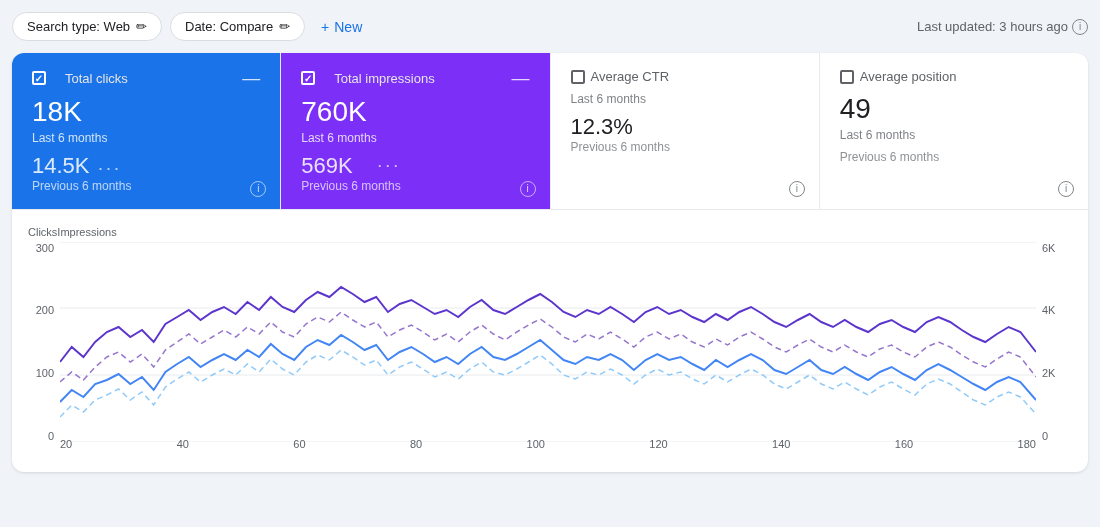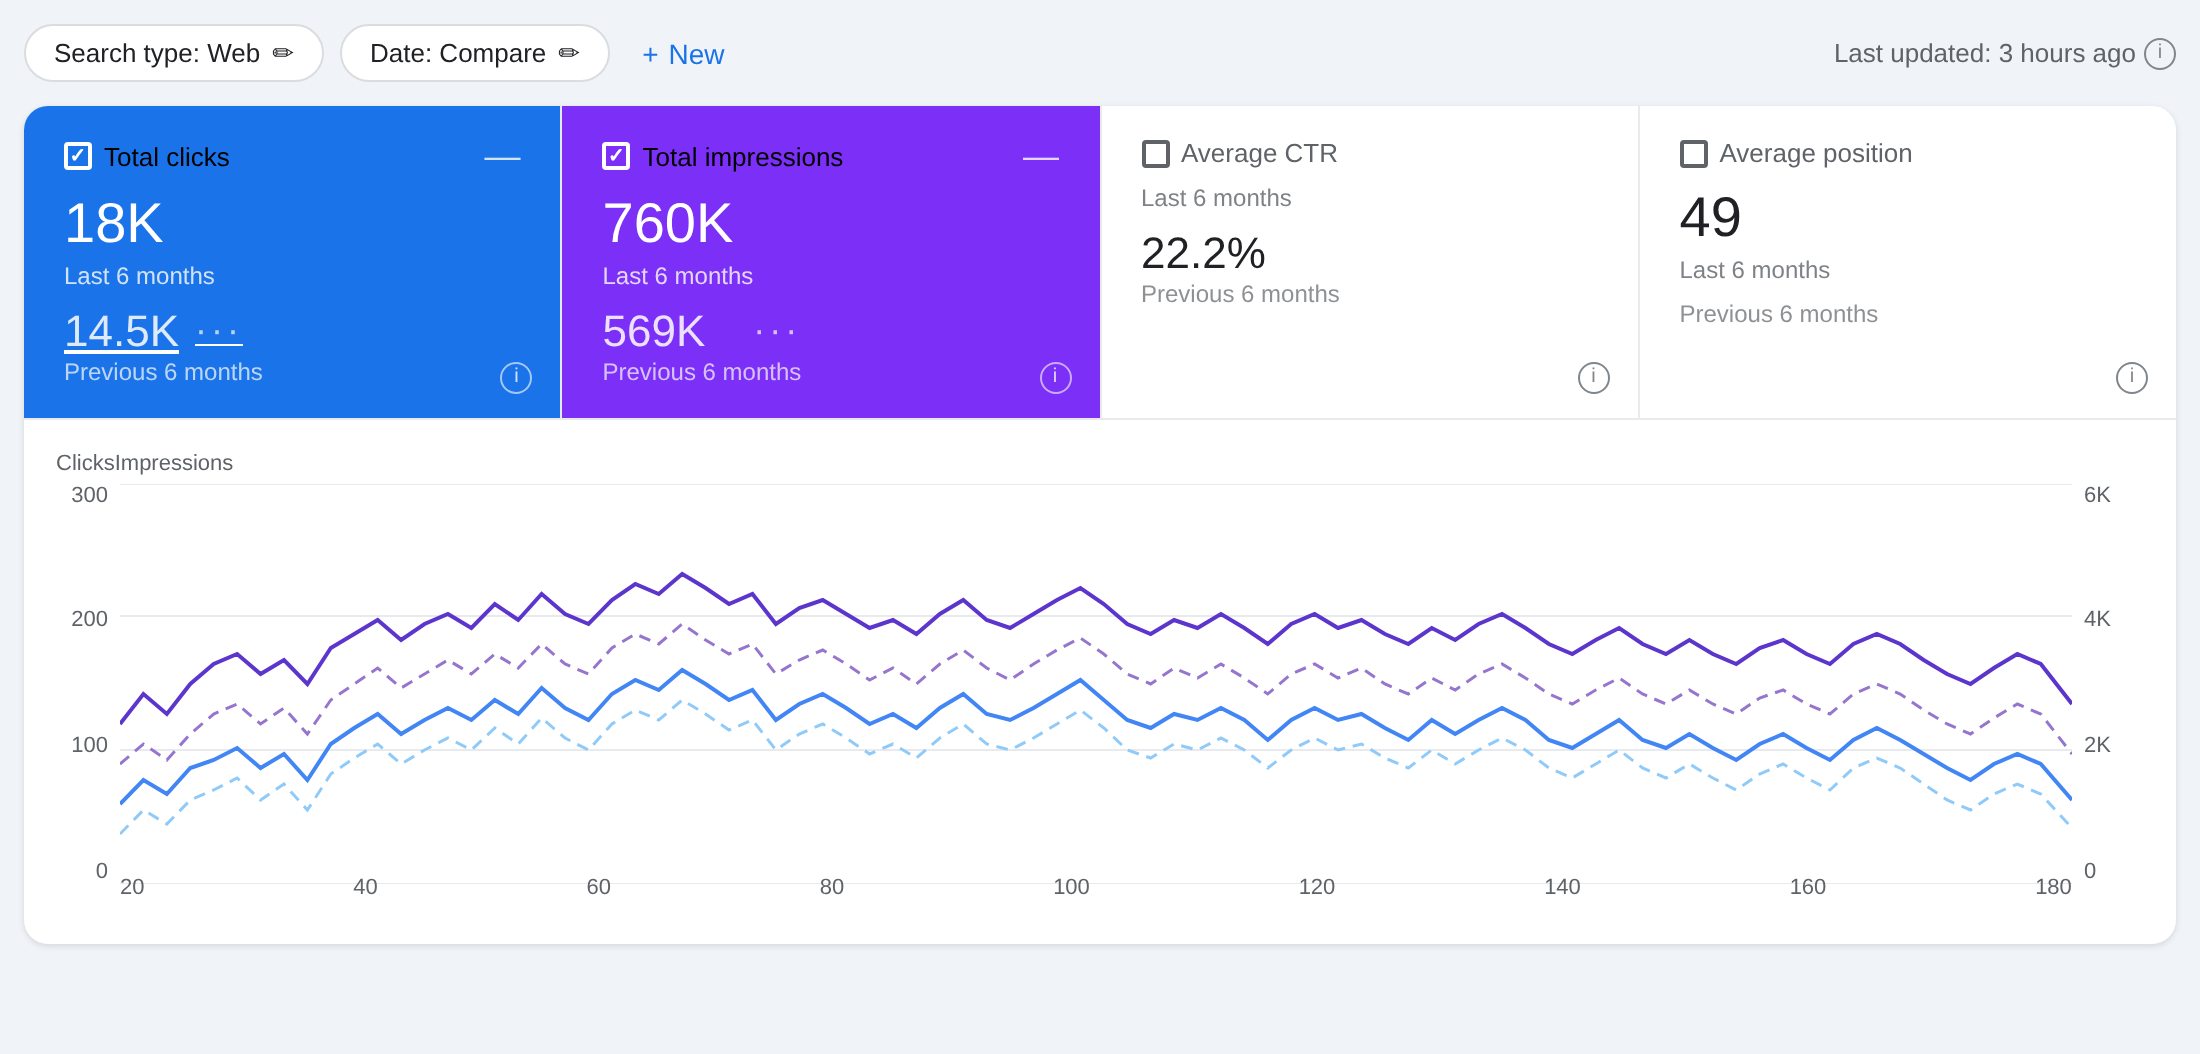--- a/index.html
+++ b/index.html
@@ -121,21 +121,21 @@
       border-radius: 2px;
       display: inline-flex;
       flex-shrink: 0;
     }
 
     .metric-title {
       font-size: 13px;
       font-weight: 500;
     }
     .active-blue .metric-title,
-    .active-purple .metric-title { color: #000000; }
+    .active-purple .metric-title { color: #e5e5e5; margin-left: 13px; }
     .inactive .metric-title { color: #5f6368; }
 
     .metric-dash {
       margin-left: auto;
       font-size: 18px;
       line-height: 1;
       opacity: 0.8;
     }
 
     .metric-value {
@@ -290,21 +290,21 @@
   <div class="metrics-row">
 
     <div class="metric-card active-blue">
       <div class="metric-header">
         <span class="checkbox checked"></span>
         <span class="metric-title">Total clicks</span>
         <span class="metric-dash">—</span>
       </div>
       <div class="metric-value">18K</div>
       <div class="metric-period">Last 6 months</div>
-      <div style="display:flex;align-items:center;gap:8px;text-decoration:underline;">
+      <div style="display:flex;align-items:flex-end;gap:8px;">
         <span class="metric-prev-value">14.5K</span>
         <span class="metric-dots">···</span>
       </div>
       <div class="metric-prev-period">Previous 6 months</div>
       <div class="metric-info">i</div>
     </div>
 
     <div class="metric-card active-purple">
       <div class="metric-header">
         <span class="checkbox checked"></span>
@@ -320,21 +320,21 @@
       <div class="metric-prev-period">Previous 6 months</div>
       <div class="metric-info">i</div>
     </div>
 
     <div class="metric-card inactive">
       <div class="metric-header">
         <span class="checkbox-empty"></span>
         <span class="metric-title" style="color:#5f6368;">Average CTR</span>
       </div>
       <div class="metric-period inactive" style="color:#5f6368;font-size:12px;margin-bottom:8px;">Last 6 months</div>
-      <div class="metric-prev-value inactive" style="font-size:22px;color:#202124;">22.2%</div>
+      <div class="metric-prev-value inactive" style="font-size:22px;color:#202124;">12.3%</div>
       <div class="metric-prev-period inactive" style="color:#5f6368;font-size:12px;">Previous 6 months</div>
       <div class="metric-info inactive" style="border-color:#80868b;color:#80868b;">i</div>
     </div>
 
     <div class="metric-card inactive" style="border-right:none;">
       <div class="metric-header">
         <span class="checkbox-empty"></span>
         <span class="metric-title" style="color:#5f6368;">Average position</span>
       </div>
       <div class="metric-value">49</div>

